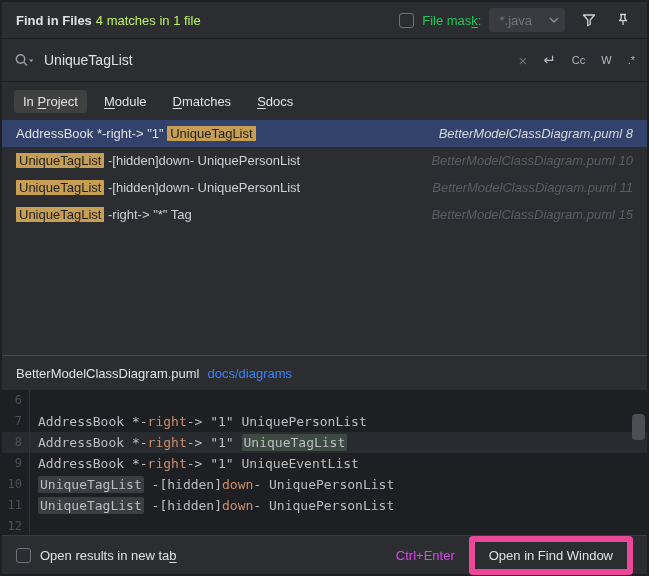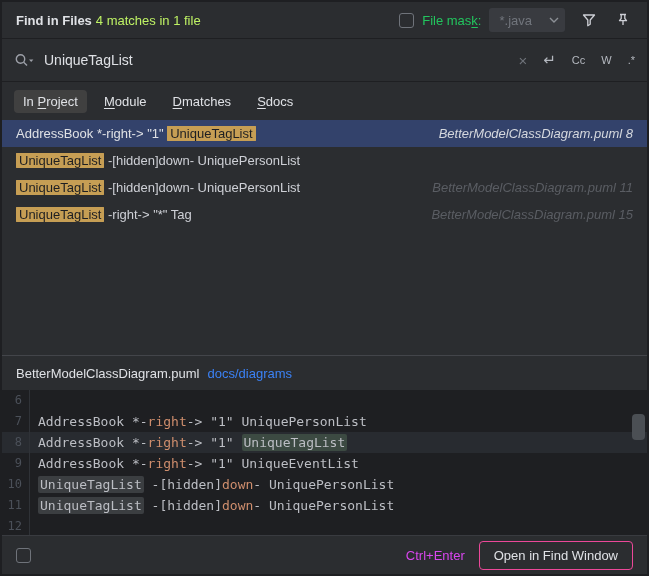--- a/index.html
+++ b/index.html
@@ -72,21 +72,21 @@
   .kw { color:#CF8E6D; }
   .m8 { background:#3C4A42; border-radius:2px; padding:1px 2px; }
   .mg { background:#3B3E41; border-radius:2px; padding:1px 2px; }
   .sb-thumb { position:absolute; right:2px; top:24px; width:13px; height:26px; background:#4B4F54; border-radius:4px; cursor:pointer; }
 
   
   .footer { height:39px; flex:0 0 39px; display:flex; align-items:center; padding:0 14px;
     border-top:1px solid #393B40; background:#2B2D30; }
   .ft-label { margin-left:9px; }
   .shortcut { color:#d946ef; margin-left:auto; }
-  .open-btn { margin-left:14px; background:transparent; color:#DFE1E5; border:1px solid #ec4899;
+  .open-btn { margin-left:14px; background:transparent; color:#DFE1E5; border:6px solid #ec4899;
     border-radius:4px; padding:6px 14px; font-size:13px; cursor:pointer; font-family:inherit; }
 </style>
 </head>
 <body>
 
 <div class="dialog">
 
   <div class="header">
     <span class="title">Find in Files</span>
     <span class="summary">4 matches in 1 file</span>
@@ -136,20 +136,21 @@
     <button class="tab"><span></span><span class="mn">S</span><span>docs</span></button>
   </div>
 
   <div class="results">
     <div class="rrow sel">
       <span class="rtext"><span>AddressBook *-right-&gt; "1" </span><span class="hl">UniqueTagList</span><span></span></span>
       <span class="rfile"><span>BetterModelClassDiagram.puml</span> <span>8</span></span>
     </div>
     <div class="rrow">
       <span class="rtext"><span></span><span class="hl">UniqueTagList</span><span> -[hidden]down- UniquePersonList</span></span>
+      <span class="rfile"><span>BetterModelClassDiagram.puml</span> <span>10</span></span>
     </div>
     <div class="rrow">
       <span class="rtext"><span></span><span class="hl">UniqueTagList</span><span> -[hidden]down- UniquePersonList</span></span>
       <span class="rfile"><span>BetterModelClassDiagram.puml</span> <span>11</span></span>
     </div>
     <div class="rrow">
       <span class="rtext"><span></span><span class="hl">UniqueTagList</span><span> -right-&gt; "*" Tag</span></span>
       <span class="rfile"><span>BetterModelClassDiagram.puml</span> <span>15</span></span>
     </div>
   </div>
@@ -188,17 +189,18 @@
       <span class="ct"><span class="mg">UniqueTagList</span><span> -[hidden]</span><span class="kw">down</span><span>- UniquePersonList</span></span>
     </div>
     <div class="cl">
       <span class="ln">12</span>
     </div>
     <div class="sb-thumb"></div>
   </div>
 
   <div class="footer">
     <span class="cb"></span>
+    <span class="ft-label"><span>Open results in new ta</span><span class="mn">b</span></span>
     <span class="shortcut">Ctrl+Enter</span>
     <button class="open-btn">Open in Find Window</button>
   </div>
 
 </div>
 
 </body></html>

